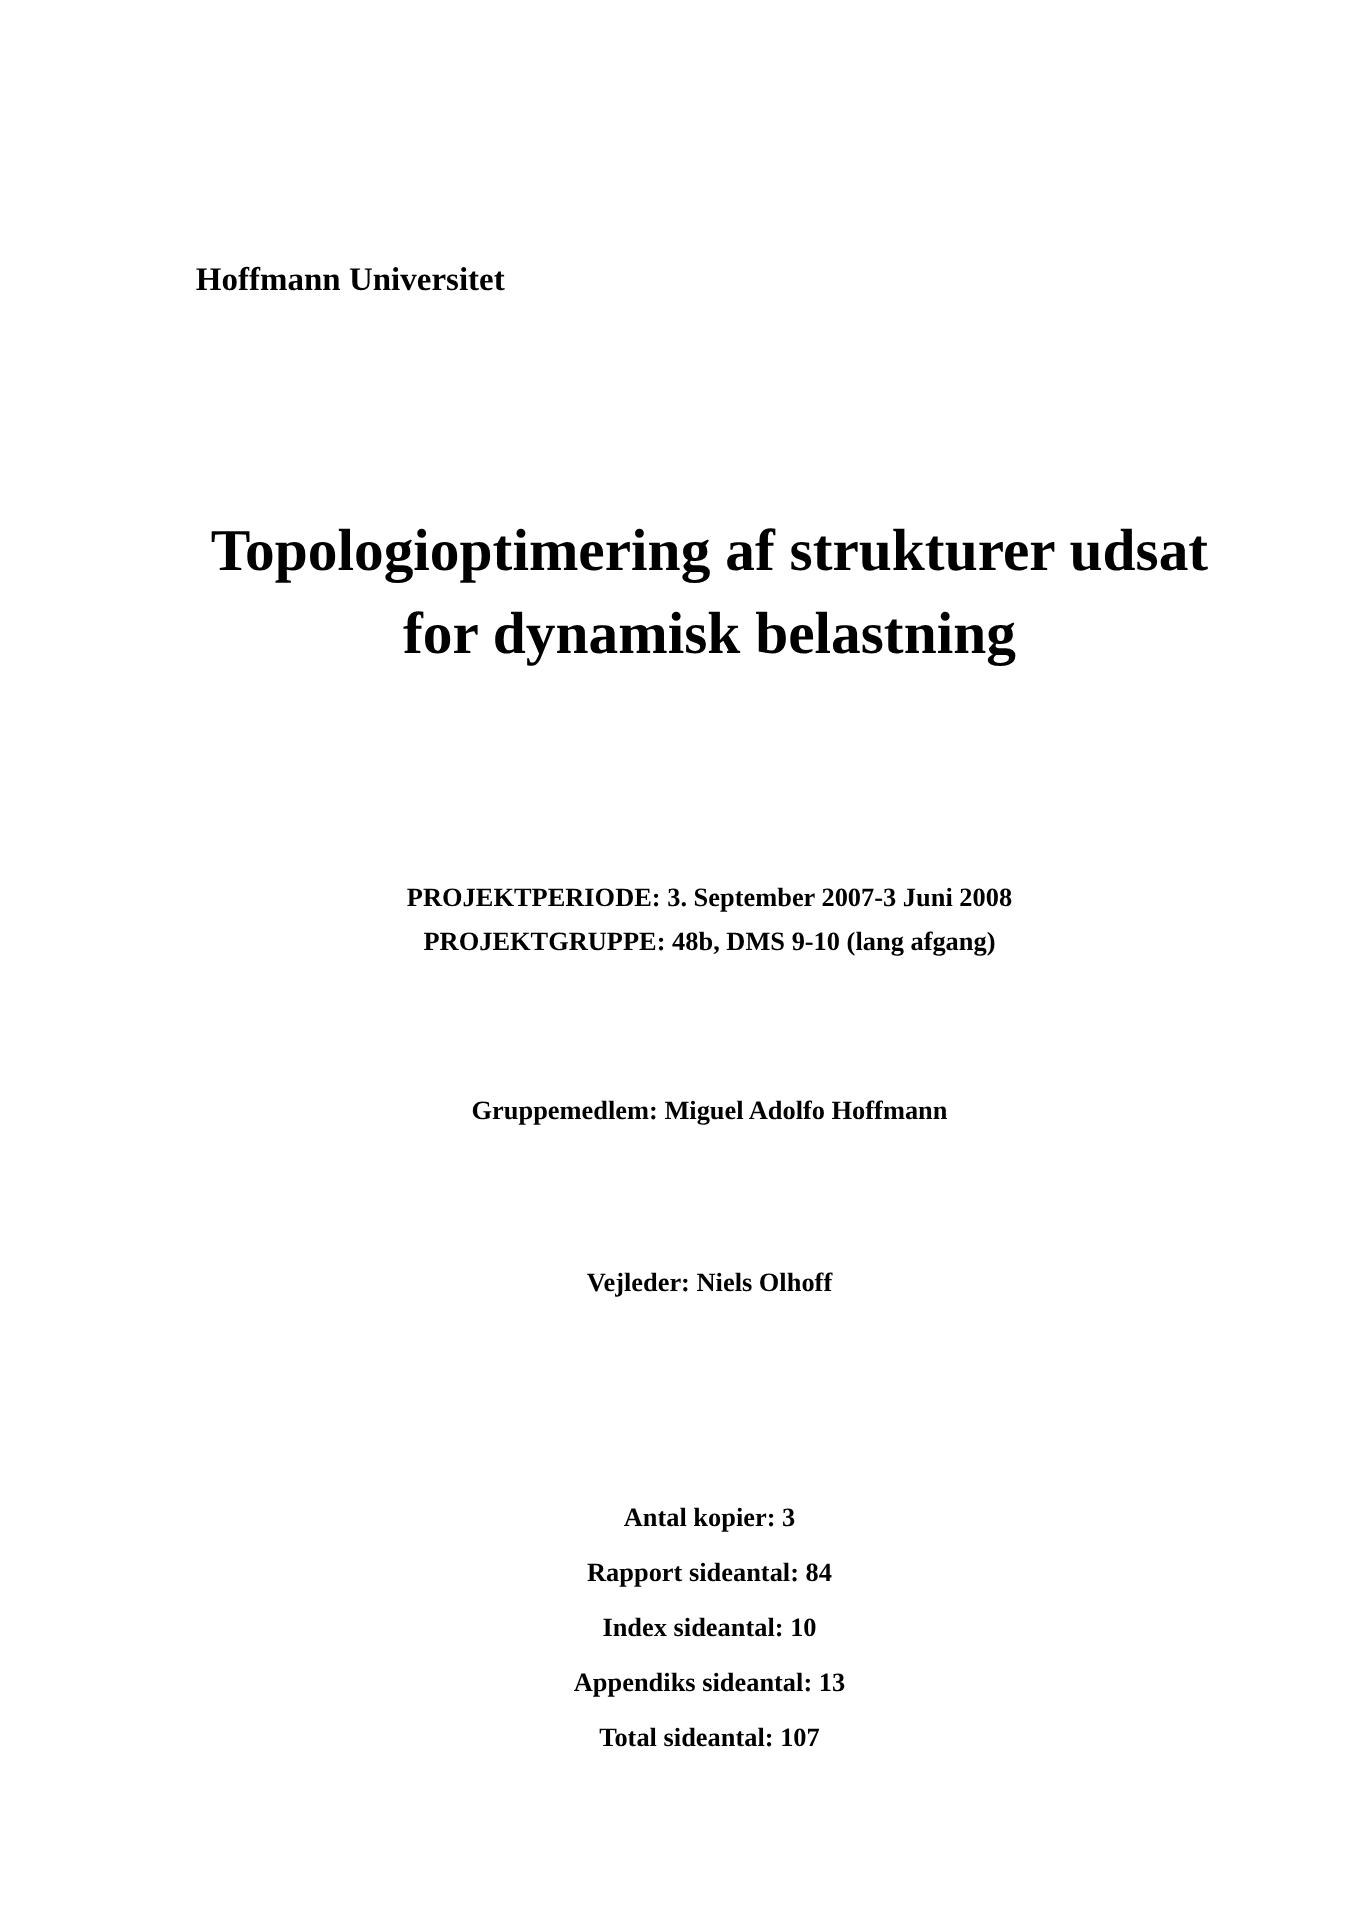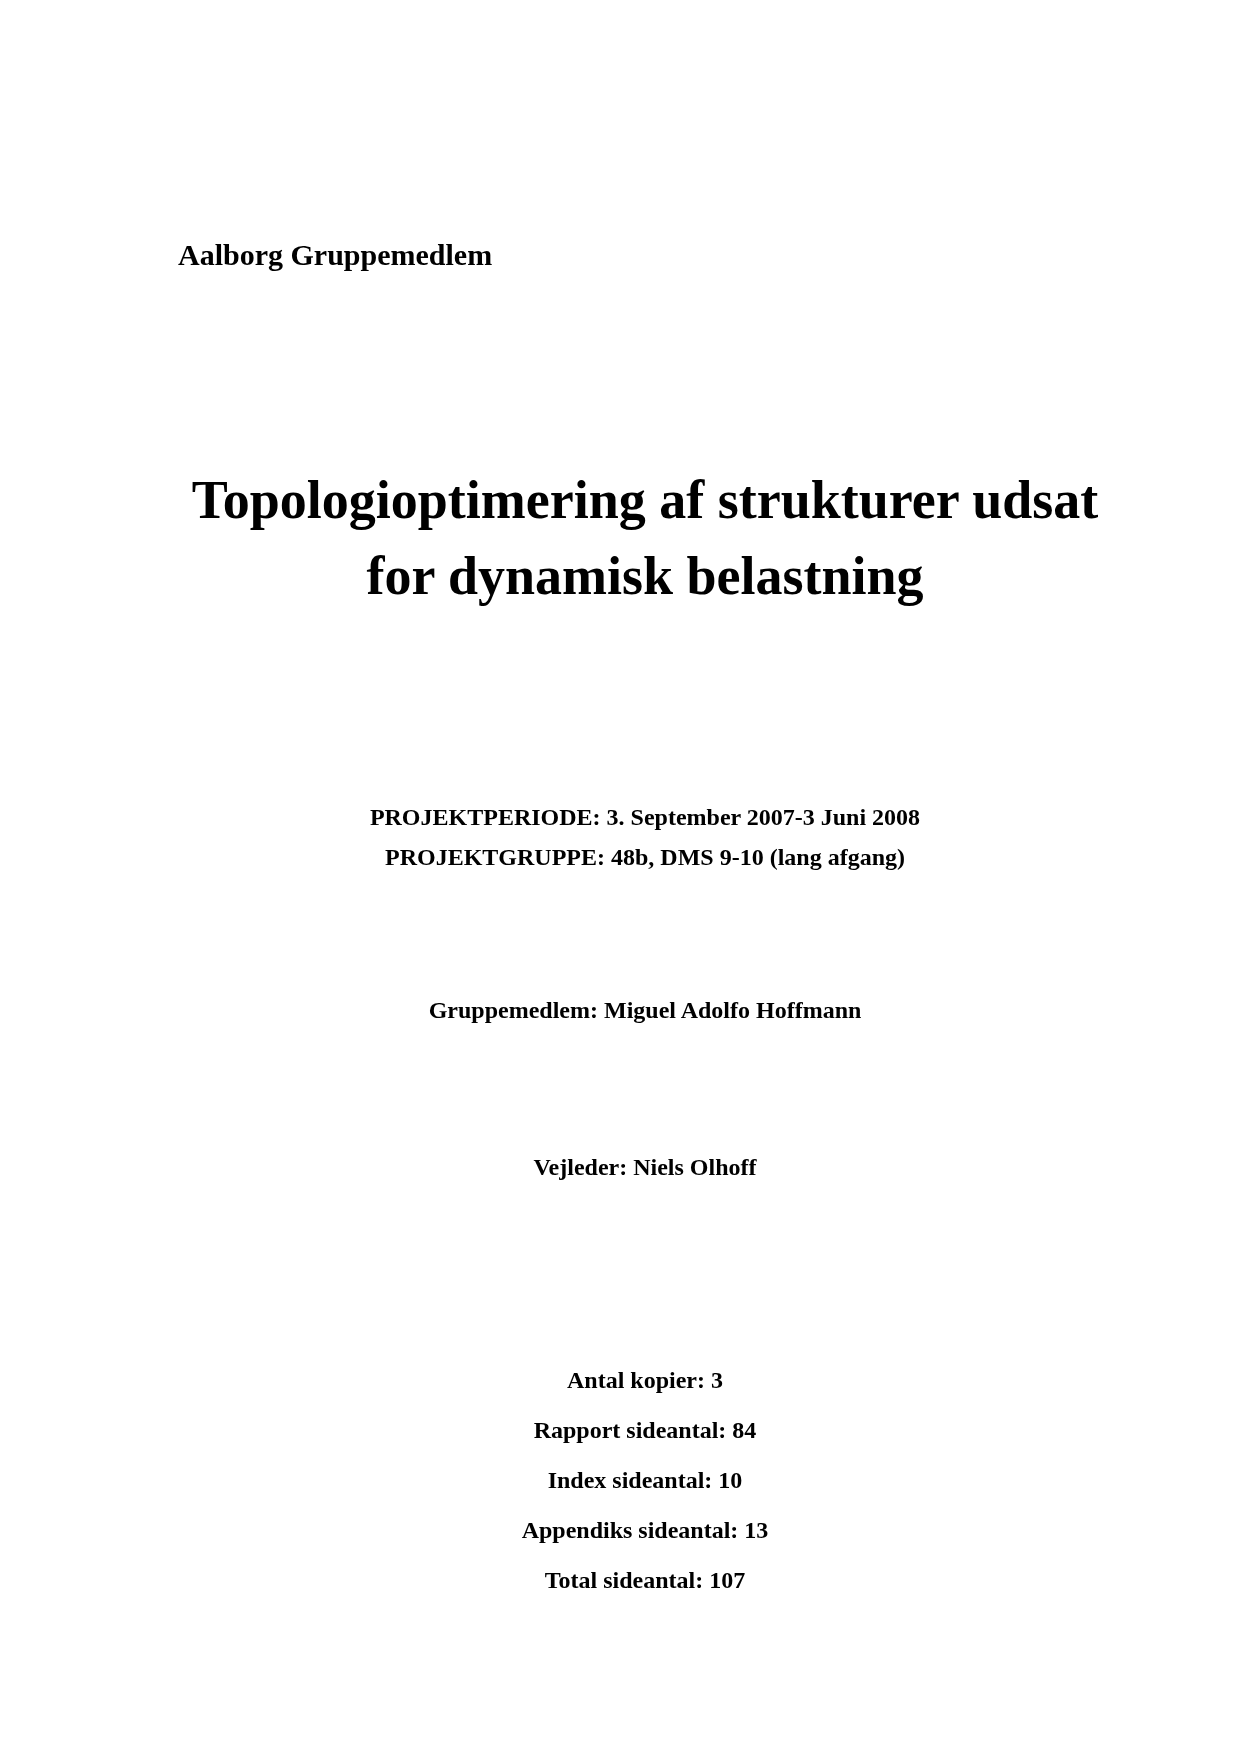--- a/index.html
+++ b/index.html
@@ -86,21 +86,21 @@
       font-weight: bold;
       line-height: 50px;
     }
     .stats .line { display: block; white-space: nowrap; }
   </style>
 </head>
 <body>
 
 <div class="page">
 
-  <div class="institution">Aalborg Gruppemedlem</div>
+  <div class="institution">Hoffmann Universitet</div>
 
   <h1 class="title">
     <span class="line">Topologioptimering af strukturer udsat</span>
     <span class="line">for dynamisk belastning</span>
   </h1>
 
   <div class="project-info">
     <span class="line">PROJEKTPERIODE: 3. September 2007-3 Juni 2008</span>
     <span class="line">PROJEKTGRUPPE: 48b, DMS 9-10 (lang afgang)</span>
   </div>

